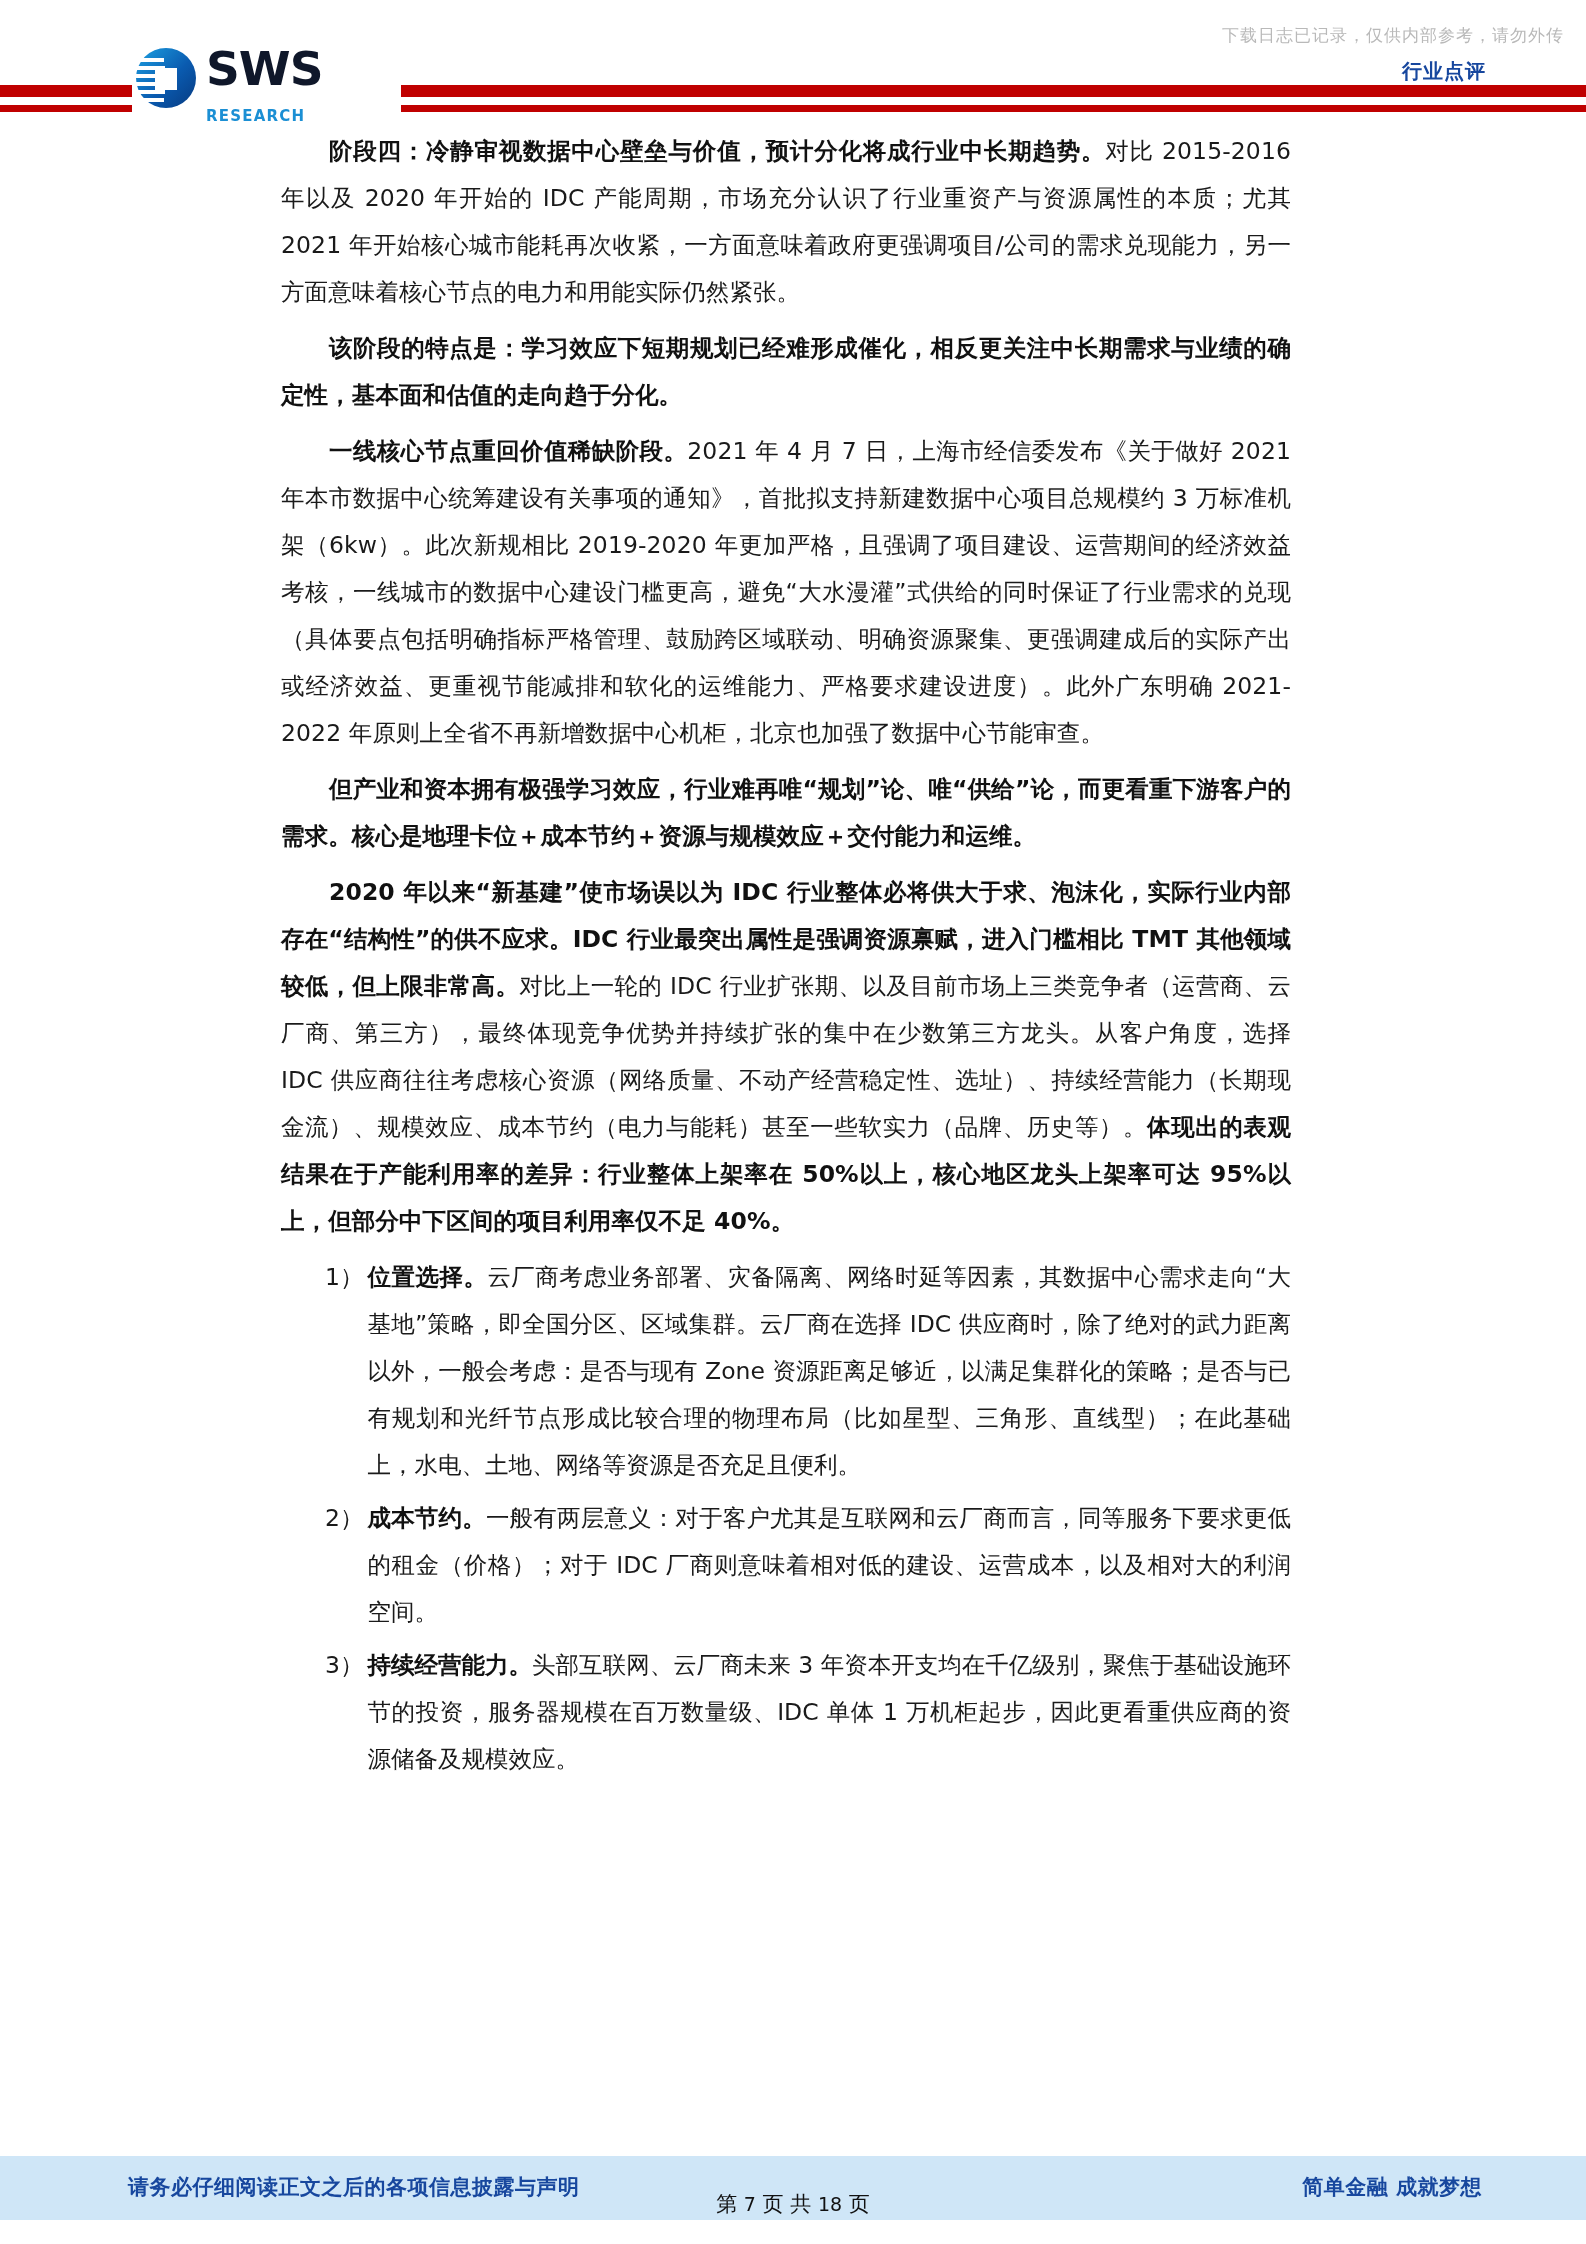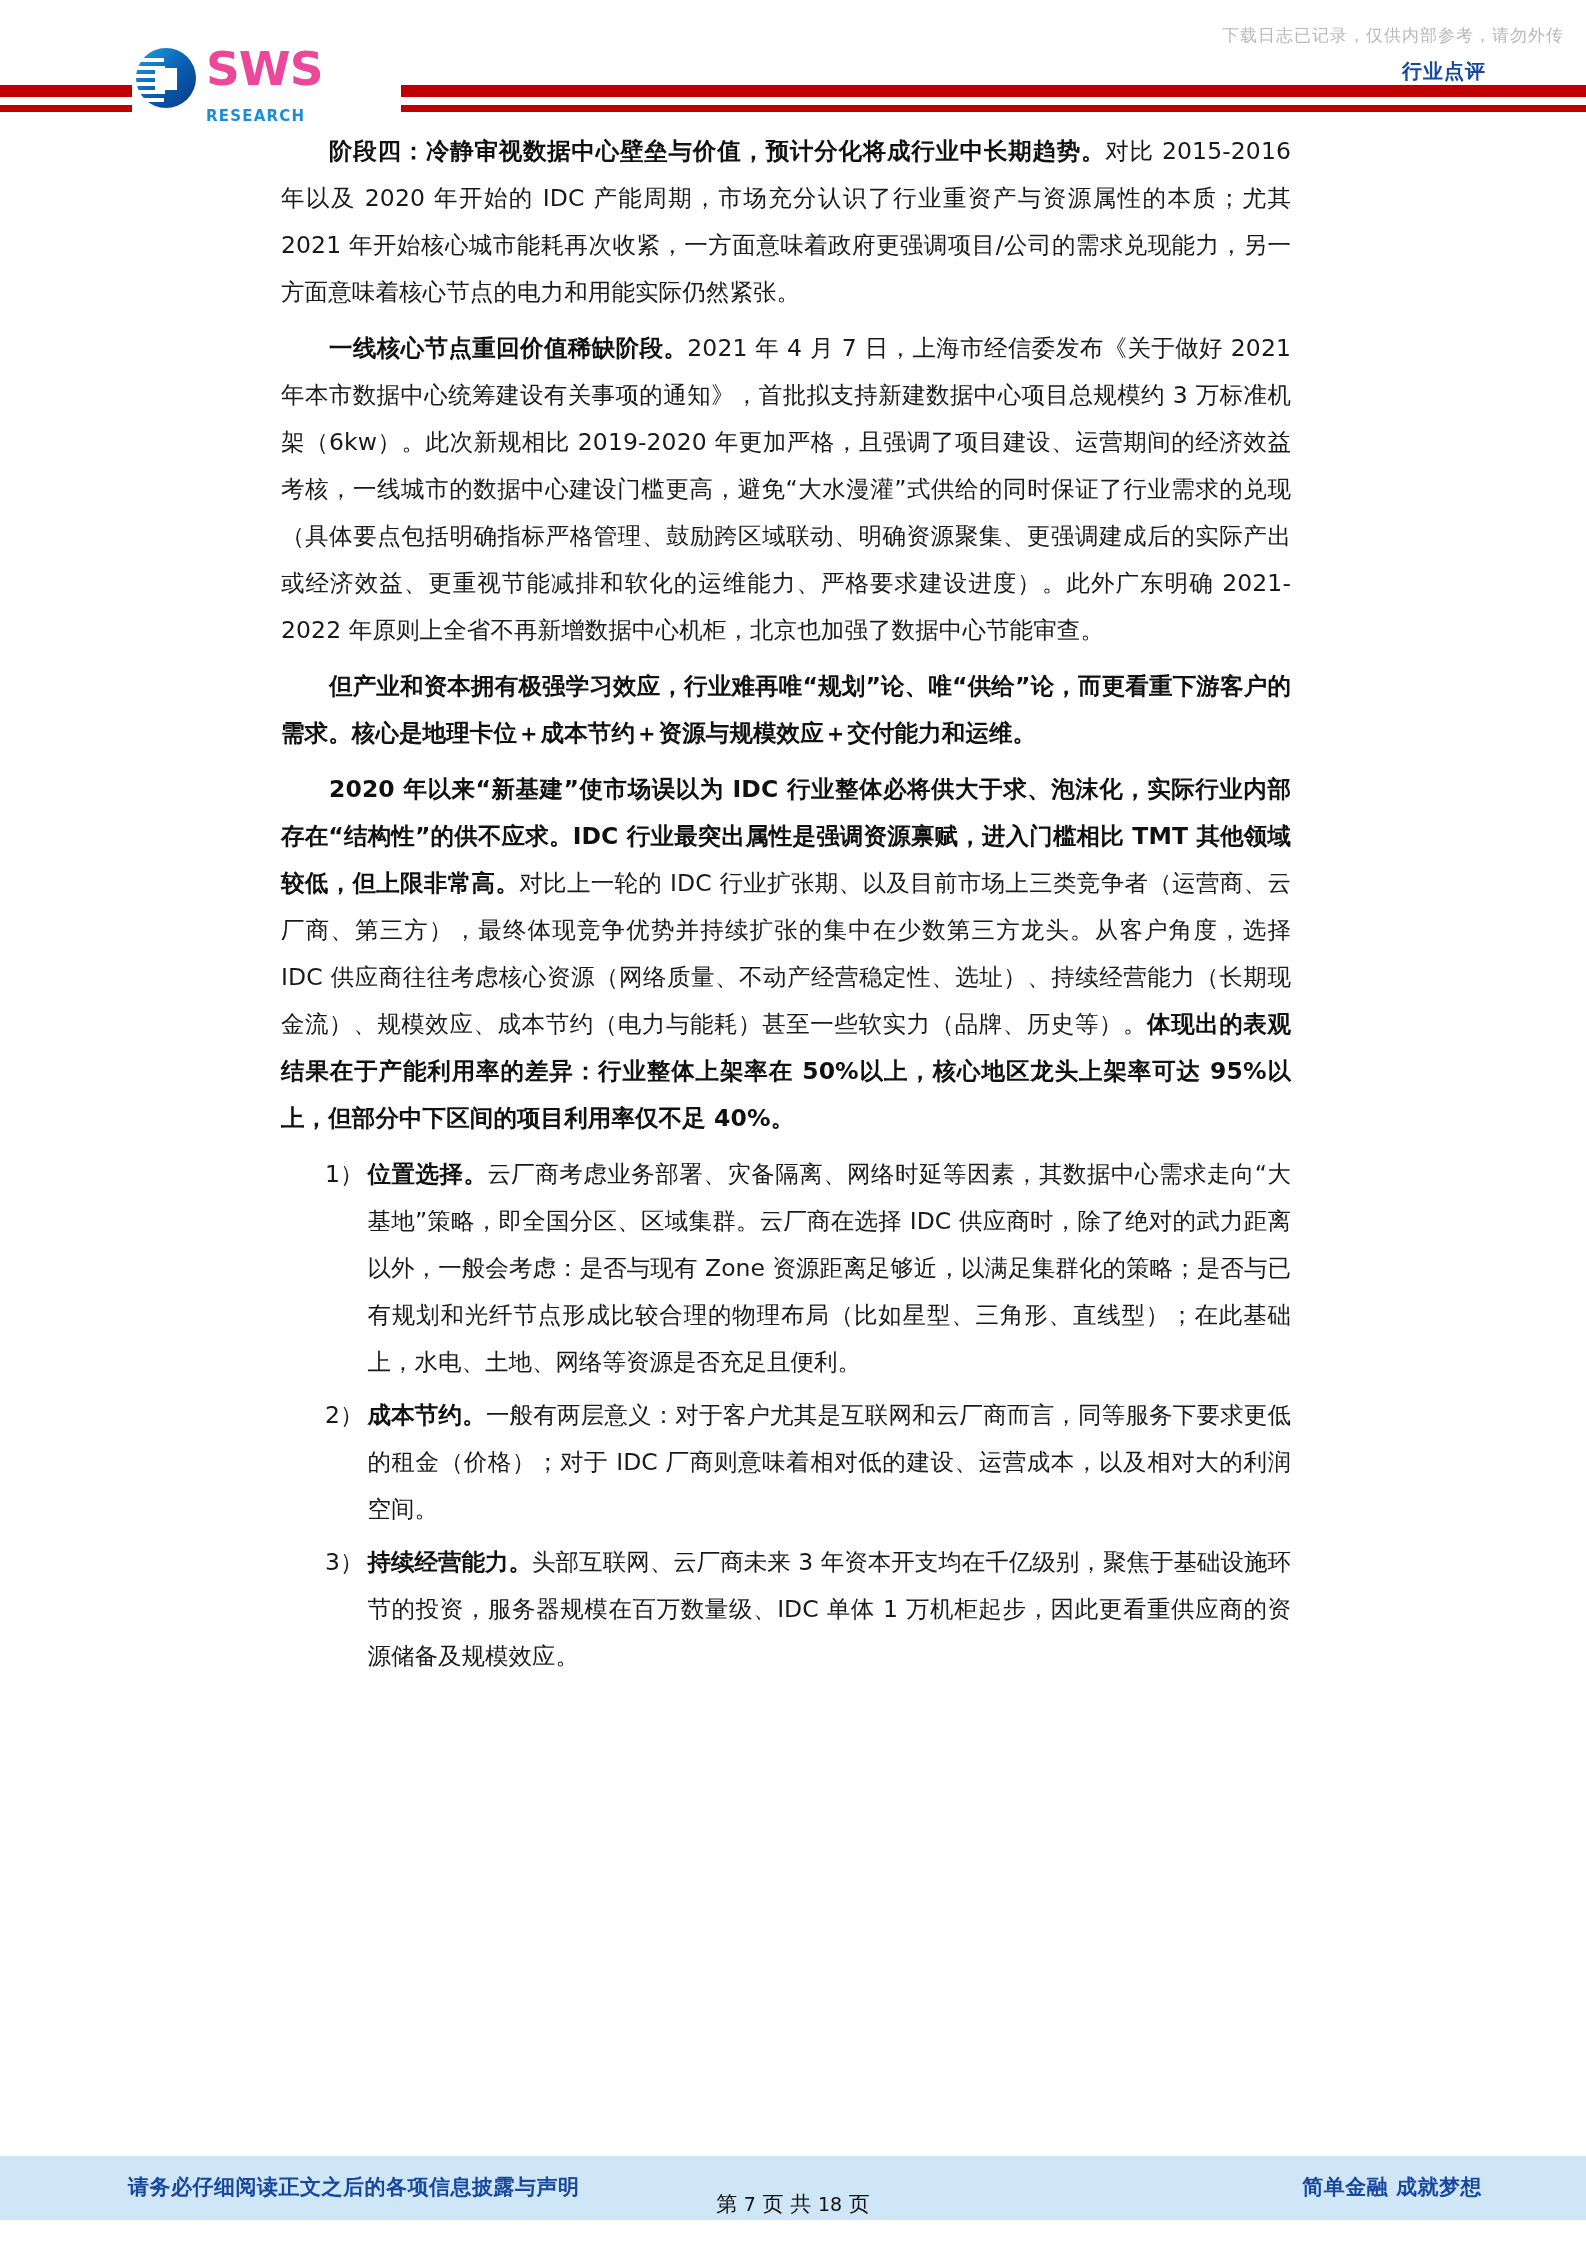--- a/index.html
+++ b/index.html
@@ -44,21 +44,21 @@
     height: 72px;
   }
   .logo-text {
     position: absolute;
     left: 78px;
     top: 8px;
   }
   .logo-sws {
     font-size: 47px;
     font-weight: bold;
-    color: #ec4899;
+    color: #0f172a;
     letter-spacing: -1px;
     line-height: 46px;
     font-family: "DejaVu Sans", "Liberation Sans", sans-serif;
   }
   .logo-research {
     font-size: 15px;
     font-weight: bold;
     color: #1b8fd4;
     letter-spacing: 1.2px;
     line-height: 16px;
@@ -238,20 +238,21 @@
 
   <div class="rule-left-thick"></div>
   <div class="rule-left-thin"></div>
   <div class="rule-right-thick"></div>
   <div class="rule-right-thin"></div>
 
   <div class="content">
 
     <p class="para indent"><span class="b">阶段四：冷静审视数据中心壁垒与价值，预计分化将成行业中长期趋势。</span><span>对比 2015-2016 年以及 2020 年开始的 IDC 产能周期，市场充分认识了行业重资产与资源属性的本质；尤其 2021 年开始核心城市能耗再次收紧，一方面意味着政府更强调项目/公司的需求兑现能力，另一方面意味着核心节点的电力和用能实际仍然紧张。</span></p>
 
+    <p class="para indent"><span class="b">该阶段的特点是：学习效应下短期规划已经难形成催化，相反更关注中长期需求与业绩的确定性，基本面和估值的走向趋于分化。</span></p>
 
     <p class="para indent"><span class="b">一线核心节点重回价值稀缺阶段。</span><span>2021 年 4 月 7 日，上海市经信委发布《关于做好 2021 年本市数据中心统筹建设有关事项的通知》，首批拟支持新建数据中心项目总规模约 3 万标准机架（6kw）。此次新规相比 2019-2020 年更加严格，且强调了项目建设、运营期间的经济效益考核，一线城市的数据中心建设门槛更高，避免“大水漫灌”式供给的同时保证了行业需求的兑现（具体要点包括明确指标严格管理、鼓励跨区域联动、明确资源聚集、更强调建成后的实际产出或经济效益、更重视节能减排和软化的运维能力、严格要求建设进度）。此外广东明确 2021-2022 年原则上全省不再新增数据中心机柜，北京也加强了数据中心节能审查。</span></p>
 
     <p class="para indent"><span class="b">但产业和资本拥有极强学习效应，行业难再唯“规划”论、唯“供给”论，而更看重下游客户的需求。核心是地理卡位＋成本节约＋资源与规模效应＋交付能力和运维。</span></p>
 
     <p class="para indent"><span class="b">2020 年以来“新基建”使市场误以为 IDC 行业整体必将供大于求、泡沫化，实际行业内部存在“结构性”的供不应求。IDC 行业最突出属性是强调资源禀赋，进入门槛相比 TMT 其他领域较低，但上限非常高。</span><span>对比上一轮的 IDC 行业扩张期、以及目前市场上三类竞争者（运营商、云厂商、第三方），最终体现竞争优势并持续扩张的集中在少数第三方龙头。从客户角度，选择 IDC 供应商往往考虑核心资源（网络质量、不动产经营稳定性、选址）、持续经营能力（长期现金流）、规模效应、成本节约（电力与能耗）甚至一些软实力（品牌、历史等）。</span><span class="b">体现出的表观结果在于产能利用率的差异：行业整体上架率在 50%以上，核心地区龙头上架率可达 95%以上，但部分中下区间的项目利用率仅不足 40%。</span></p>
 
 
     <ul class="num-list">
       <li class="num-item">

